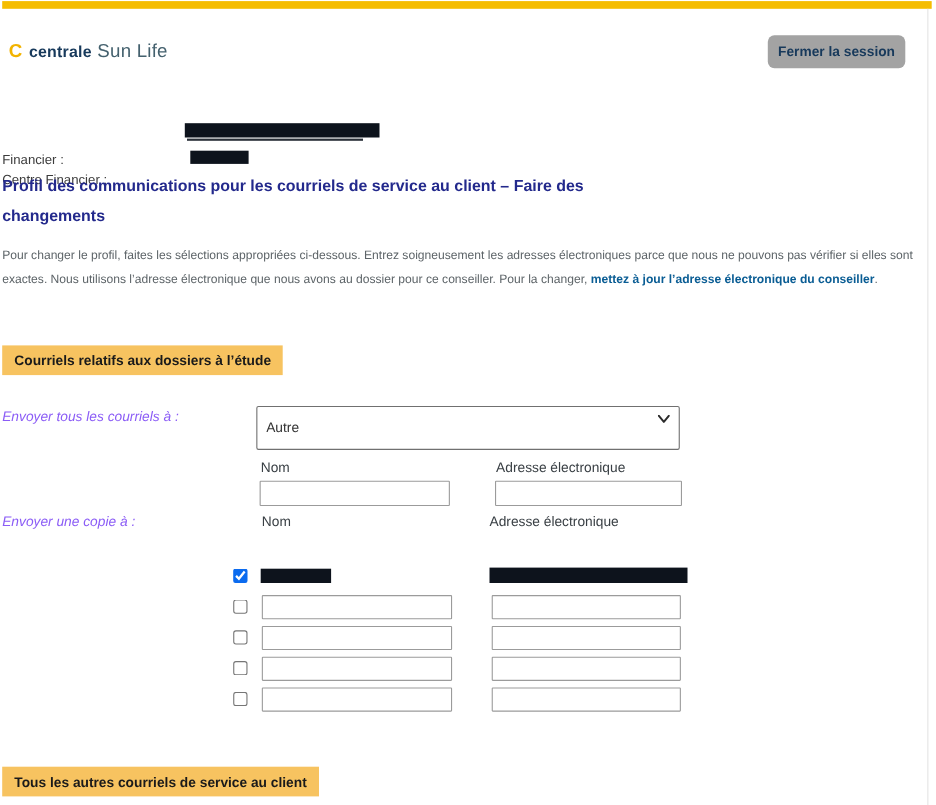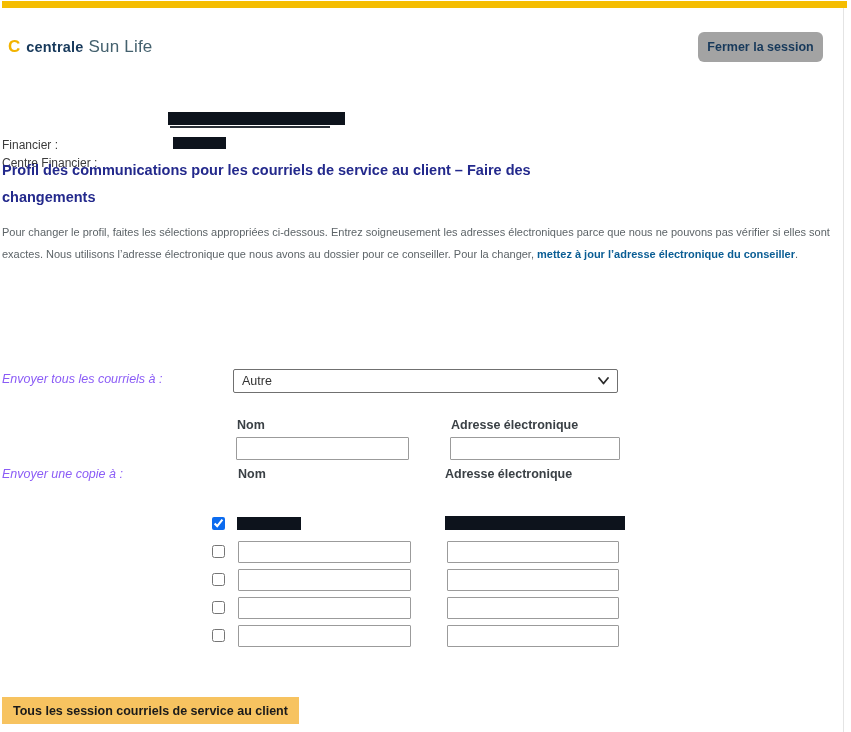--- a/index.html
+++ b/index.html
@@ -51,27 +51,27 @@
     display:inline-flex; align-items:center; padding:0 11px;
     font-weight:bold; font-size:12.5px; color:#1A1A1A; white-space:nowrap;
   }
   .section-pending { top:314px; }
   .section-other { top:697px; }
   
   .form-label { position:absolute; font-size:12.5px; color:#8b5cf6;font-style:italic; }
   .lbl-send-all { left:2px; top:372px; }
   .lbl-send-copy { left:2px; top:467px; }
   .send-all-select {
-    position:absolute; left:233px; top:369px; width:385px; height:24px;
+    position:absolute; left:233px; top:369px; width:385px; height:40px;
     border:1px solid #707070; border-radius:2px; background:#ffffff;
     font-size:12.5px; color:#333333; font-family:"Liberation Sans", sans-serif;
     padding:0 24px 0 8px; -webkit-appearance:none; appearance:none; cursor:pointer;
   }
   .select-chevron { position:absolute; left:598px; top:377px; width:11px; height:8px; pointer-events:none; }
-  .col-header { position:absolute; font-weight:bold; font-size:12.5px; color:#3A4045; white-space:nowrap; }
+  .col-header { position:absolute; font-weight:normal; font-size:12.5px; color:#3A4045; white-space:nowrap; }
   .hdr-nom-1 { left:237px; top:418px; }
   .hdr-adr-1 { left:451px; top:418px; }
   .hdr-nom-2 { left:238px; top:467px; }
   .hdr-adr-2 { left:445px; top:467px; }
   .text-input {
     position:absolute; border:1px solid #9B9B9B; border-radius:1px; background:#ffffff;
     font-size:12.5px; color:#333; font-family:"Liberation Sans", sans-serif; padding:0 6px;
   }
   .inp-nom-1 { left:236px; top:437px; width:173px; height:23px; }
   .inp-adr-1 { left:450px; top:437px; width:170px; height:23px; }
@@ -113,20 +113,21 @@
 
   <span class="ctx-label ctx-centre">Centre Financier :</span>
   <span class="redact redact-centre"></span>
   <span class="ctx-label ctx-conseiller">Financier :</span>
   <span class="redact redact-conseiller"></span>
 
   <h1 class="page-title">Profil des communications pour les courriels de service au client – Faire des changements</h1>
 
   <p class="intro"><span>Pour changer le profil, faites les sélections appropriées ci-dessous. Entrez soigneusement les adresses électroniques parce que nous ne pouvons pas vérifier si elles sont exactes. Nous utilisons l’adresse électronique que nous avons au dossier pour ce conseiller. Pour la changer, </span><a class="intro-link">mettez à jour l’adresse électronique du conseiller</a><span>.</span></p>
 
+  <div class="section-header section-pending">Courriels relatifs aux dossiers à l’étude</div>
 
   <span class="form-label lbl-send-all">Envoyer tous les courriels à :</span>
   <select class="send-all-select">
     <option>Autre</option>
   </select>
   <svg class="select-chevron" viewBox="0 0 11 8">
     <polyline points="1,1 5.5,6.5 10,1" fill="none" stroke="#2b2b2b" stroke-width="1.8" stroke-linecap="round" stroke-linejoin="round"></polyline>
   </svg>
 
   <span class="col-header hdr-nom-1">Nom</span>
@@ -164,15 +165,15 @@
       <input type="text" class="copy-input copy-email" style="">
     </div>
       <div class="copy-row">
       <input type="checkbox" style="">
 
       <input type="text" class="copy-input copy-name" style="">
       <input type="text" class="copy-input copy-email" style="">
     </div>
     </div>
 
-  <div class="section-header section-other">Tous les session courriels de service au client</div>
+  <div class="section-header section-other">Tous les autres courriels de service au client</div>
 
 </div>
 
 </body></html>

